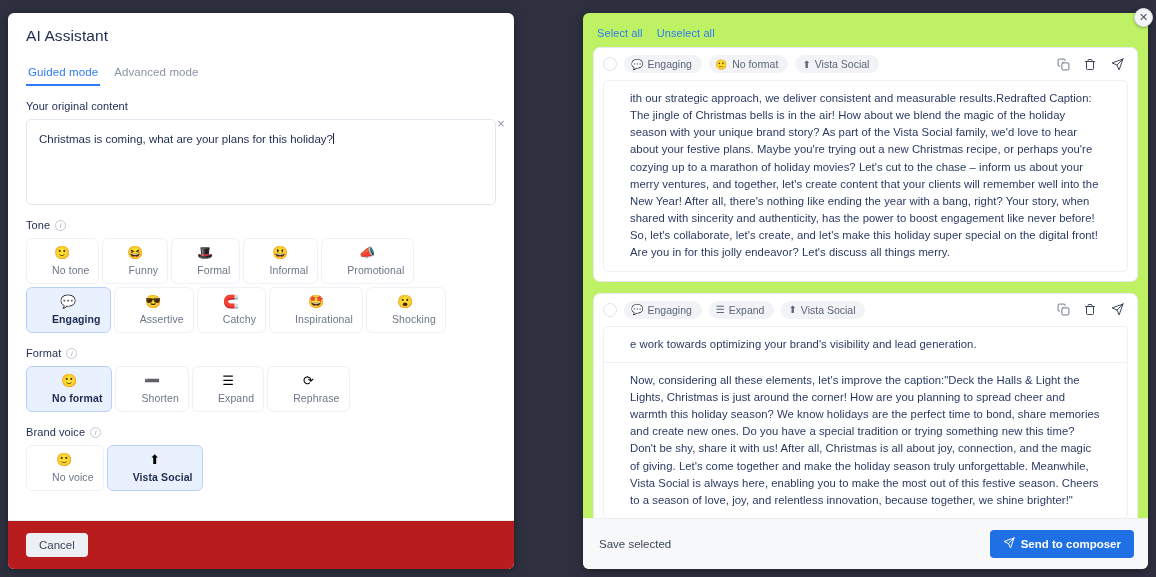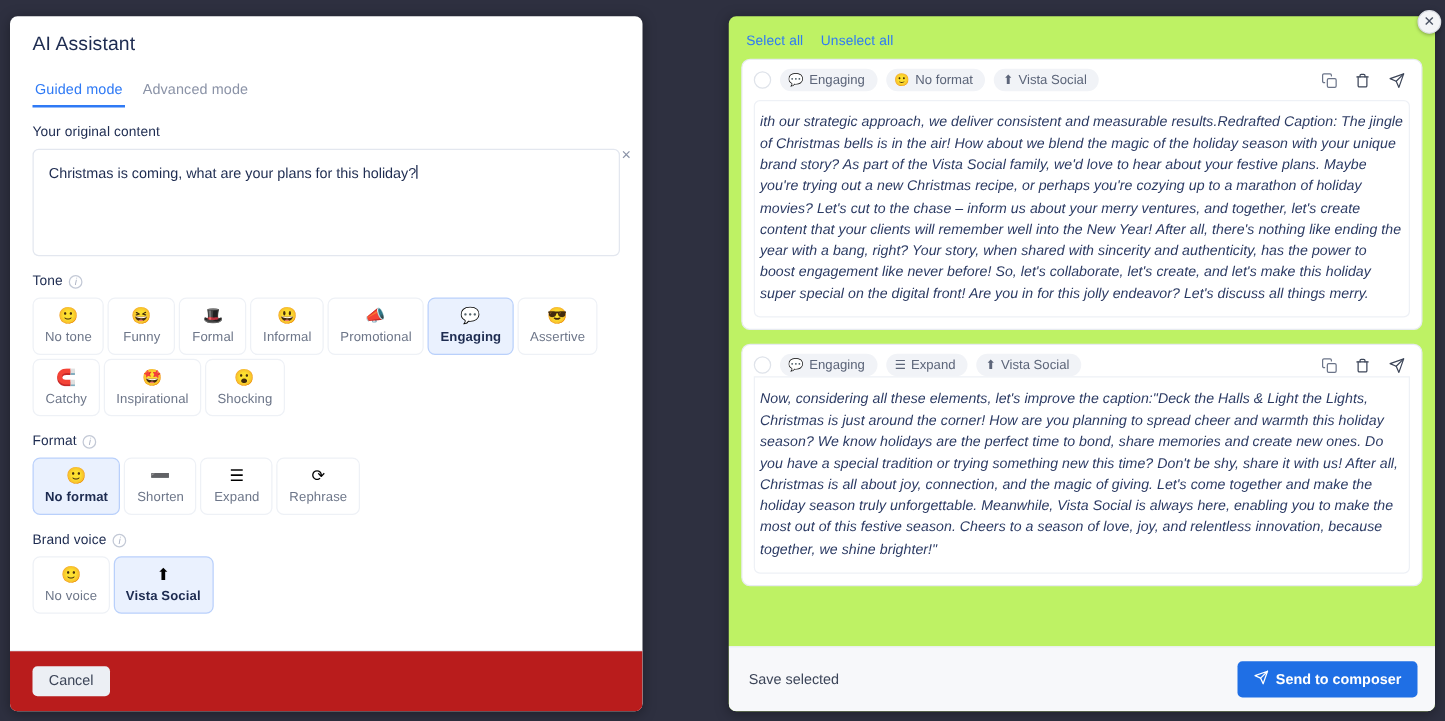--- a/index.html
+++ b/index.html
@@ -68,21 +68,21 @@
     min-width: 58px; padding: 6px 9px 7px 9px;
     border: 1px solid #eef1f6; border-radius: 6px;
     background: #fff; cursor: pointer;
     display: flex; flex-direction: column; align-items: center; gap: 4px;
     text-align: center;
   }
   .chip-card.selected {
     background: #eaf1fe; border: 1px solid #b9d0fb;
   }
   .chip-ico { font-size: 13px; line-height: 14px; height: 15px; display:flex; align-items:center; justify-content:center;}
-  .chip-lbl { font-size: 10.5px; color: #6d7689; white-space: nowrap; letter-spacing: .1px;}
+  .chip-lbl { font-size: 10.5px; color: #6d7689; white-space: nowrap; letter-spacing: .1px; margin-left: 16px;}
   .chip-card.selected .chip-lbl { color: #1d2b50; font-weight: 600; }
 
   .tone-grid .chip-card { min-width: 54px; }
 
   .lp-footer {
     border-top: 1px solid #eceff4;
     background: #b91c1c;
     padding: 12px 18px;
     display: flex; align-items: center;
   }
@@ -128,24 +128,23 @@
     padding: 3px 10px 3px 7px;
     font-size: 10.5px; color: #5c6579; cursor: pointer; white-space: nowrap;
   }
   .pill-ico { font-size: 10px; display:flex; align-items:center;}
   .rc-actions { margin-left: auto; display: flex; align-items: center; gap: 14px; padding-right: 4px;}
   .act-ico { width: 13px; height: 13px; cursor: pointer; color: #5c6579; display:flex; align-items:center;}
 
   .rc-text {
     margin-top: 7px;
     border: 1px solid #eef1f6; border-radius: 5px;
-    padding: 9px 4px;
+    padding: 9px 26px;
     font-size: 11.3px; line-height: 1.52; color: #2b3a63;
     letter-spacing: .05px;
-    font-style: italic;
   }
   .rc-text.short { padding-bottom: 9px; }
 
   .rp-footer {
     border-top: 1px solid #eceff4;
     background: #f7f8fa;
     padding: 11px 14px;
     display: flex; align-items: center; justify-content: space-between;
   }
   .btn-save {
@@ -364,20 +363,21 @@
                 </svg>
               </span>
               <span class="act-ico">
                 <svg width="13" height="13" viewBox="0 0 24 24" fill="none" stroke="#3c4558" stroke-width="1.8" stroke-linecap="round" stroke-linejoin="round">
                   <line x1="22" y1="2" x2="11" y2="13"></line>
                   <polygon points="22 2 15 22 11 13 2 9 22 2"></polygon>
                 </svg>
               </span>
             </div>
           </div>
+          <div class="rc-text short" style="border-bottom: none; border-radius: 5px 5px 0px 0px;">e work towards optimizing your brand's visibility and lead generation.</div>
           <div class="rc-text" style="margin-top: 0px; border-radius: 0px 0px 5px 5px;">Now, considering all these elements, let's improve the caption:"Deck the Halls &amp; Light the Lights, Christmas is just around the corner! How are you planning to spread cheer and warmth this holiday season? We know holidays are the perfect time to bond, share memories and create new ones. Do you have a special tradition or trying something new this time? Don't be shy, share it with us! After all, Christmas is all about joy, connection, and the magic of giving. Let's come together and make the holiday season truly unforgettable. Meanwhile, Vista Social is always here, enabling you to make the most out of this festive season. Cheers to a season of love, joy, and relentless innovation, because together, we shine brighter!"</div>
         </div>
       </div>
 
     <div class="rp-footer">
       <button class="btn-save">Save selected</button>
       <button class="btn-send">
         <span>
           <svg width="12" height="12" viewBox="0 0 24 24" fill="none" stroke="#fff" stroke-width="2" stroke-linecap="round" stroke-linejoin="round">
               <line x1="22" y1="2" x2="11" y2="13"></line>

